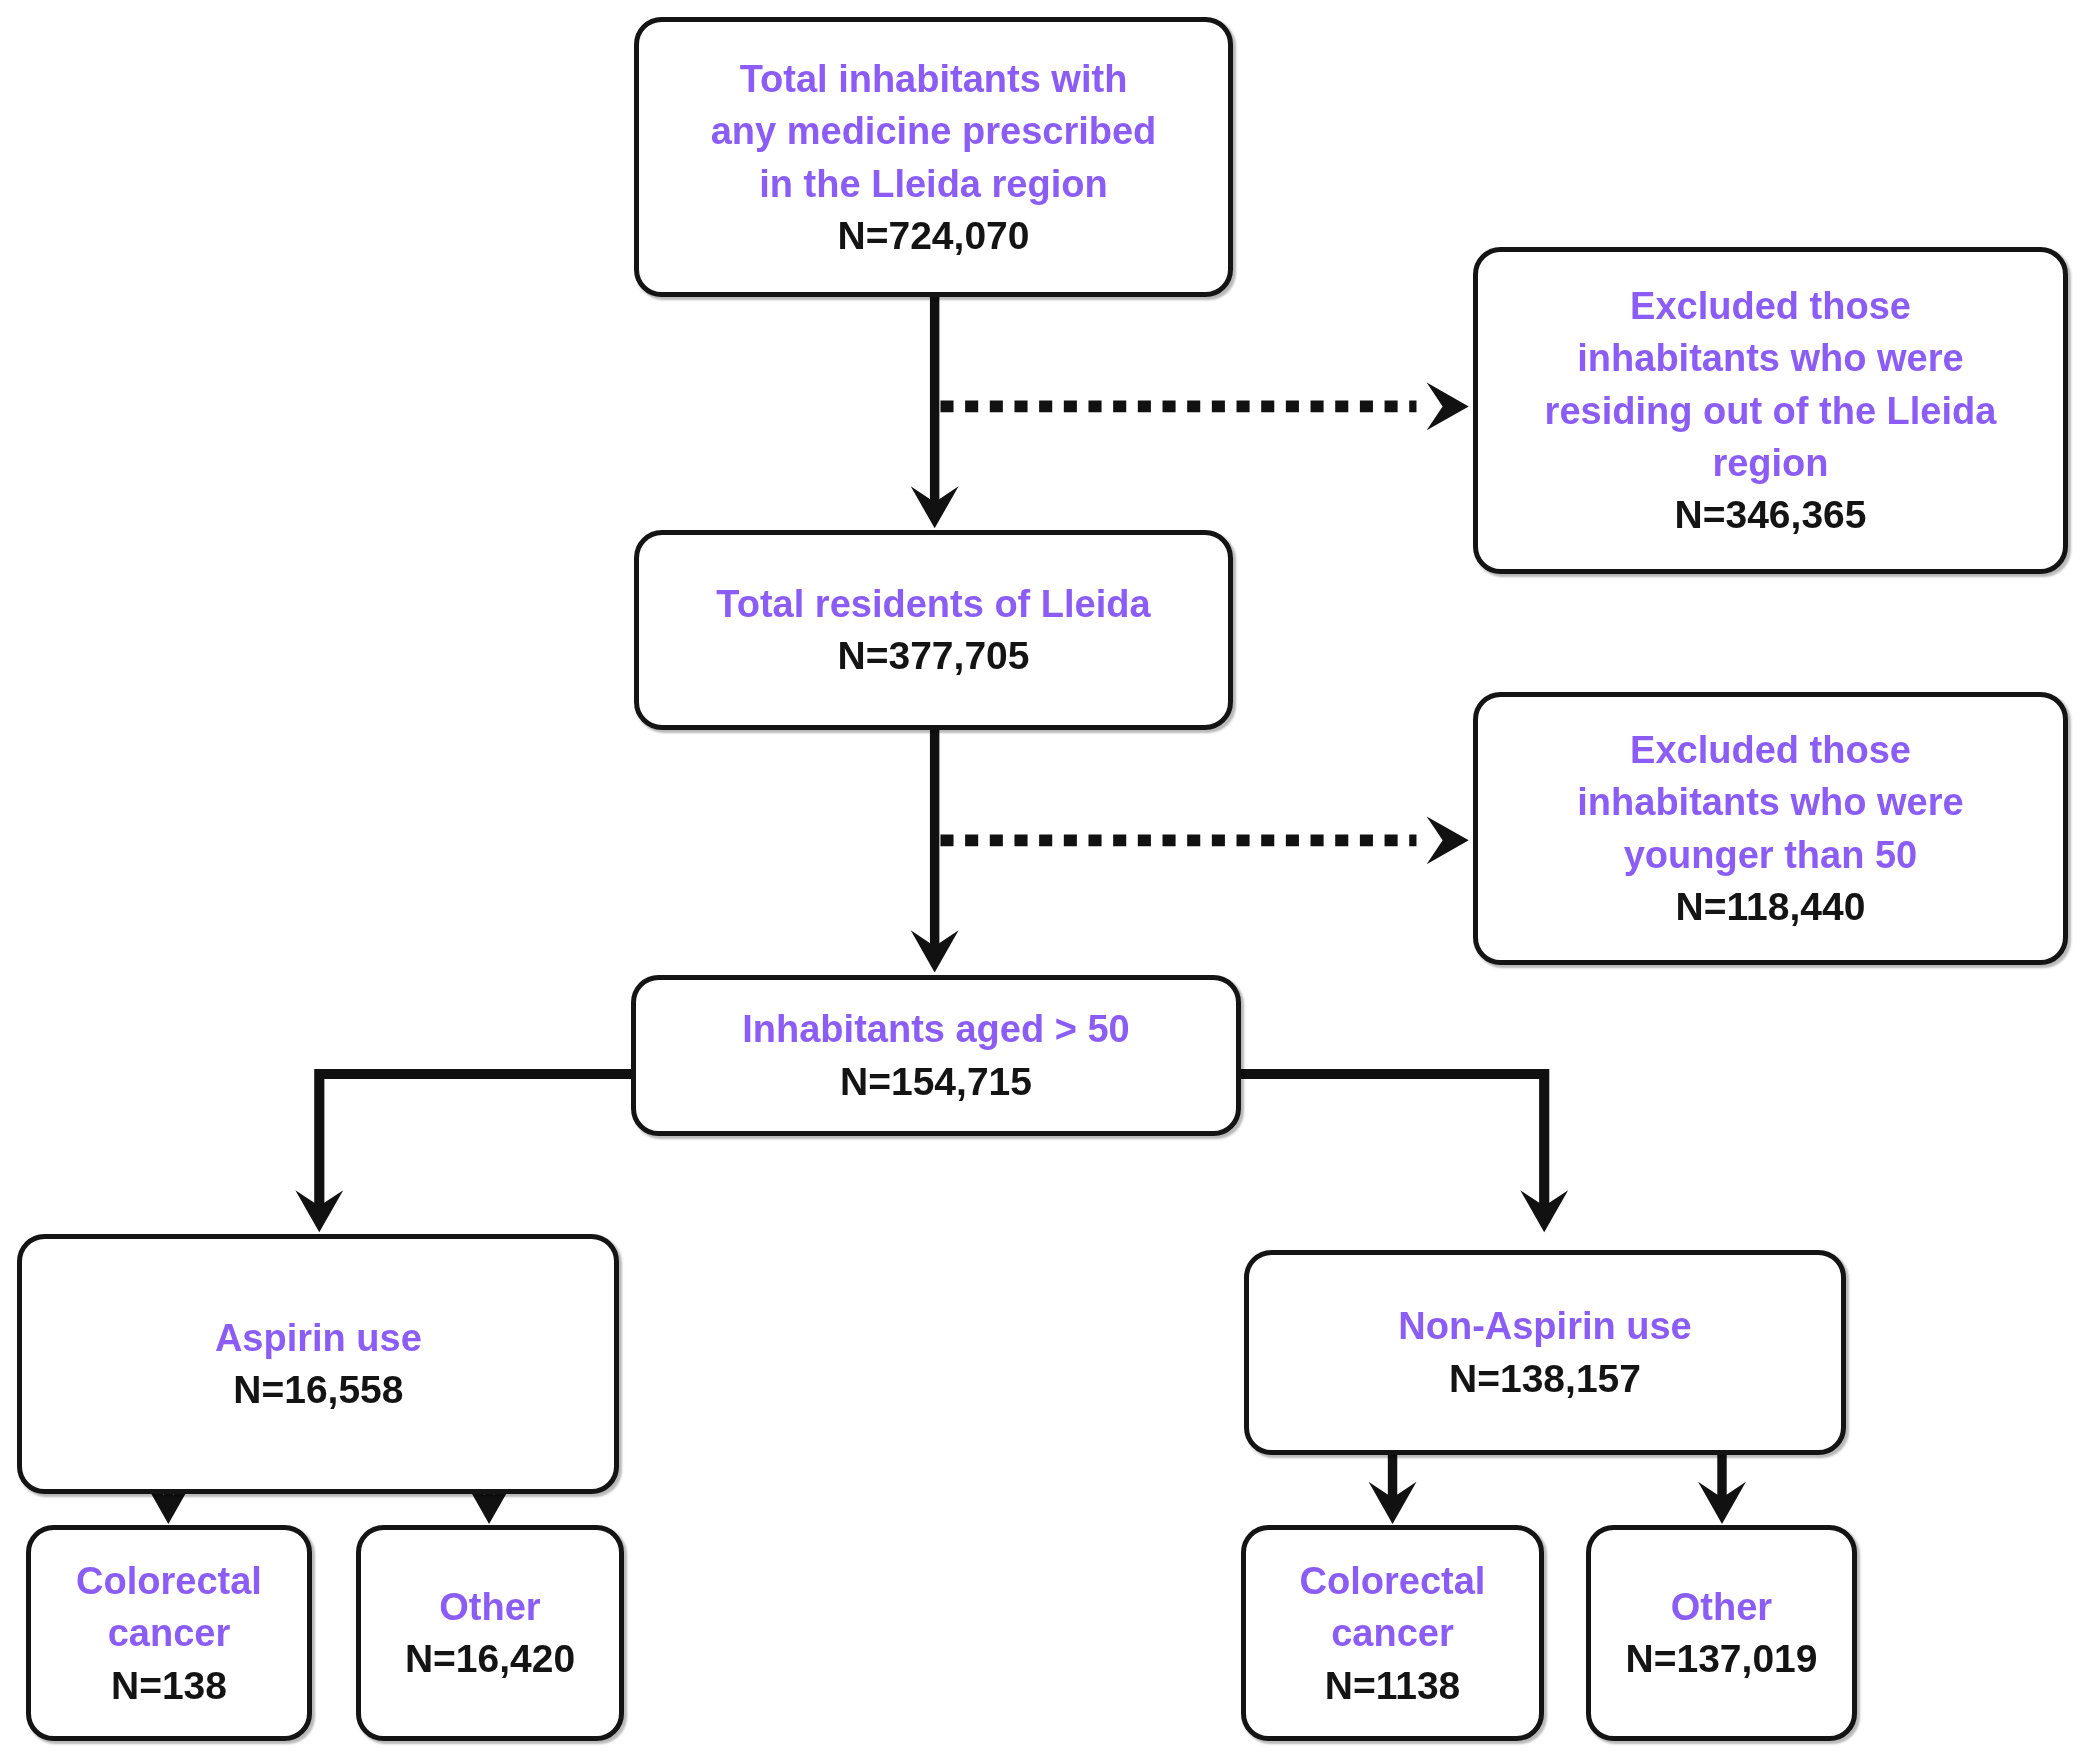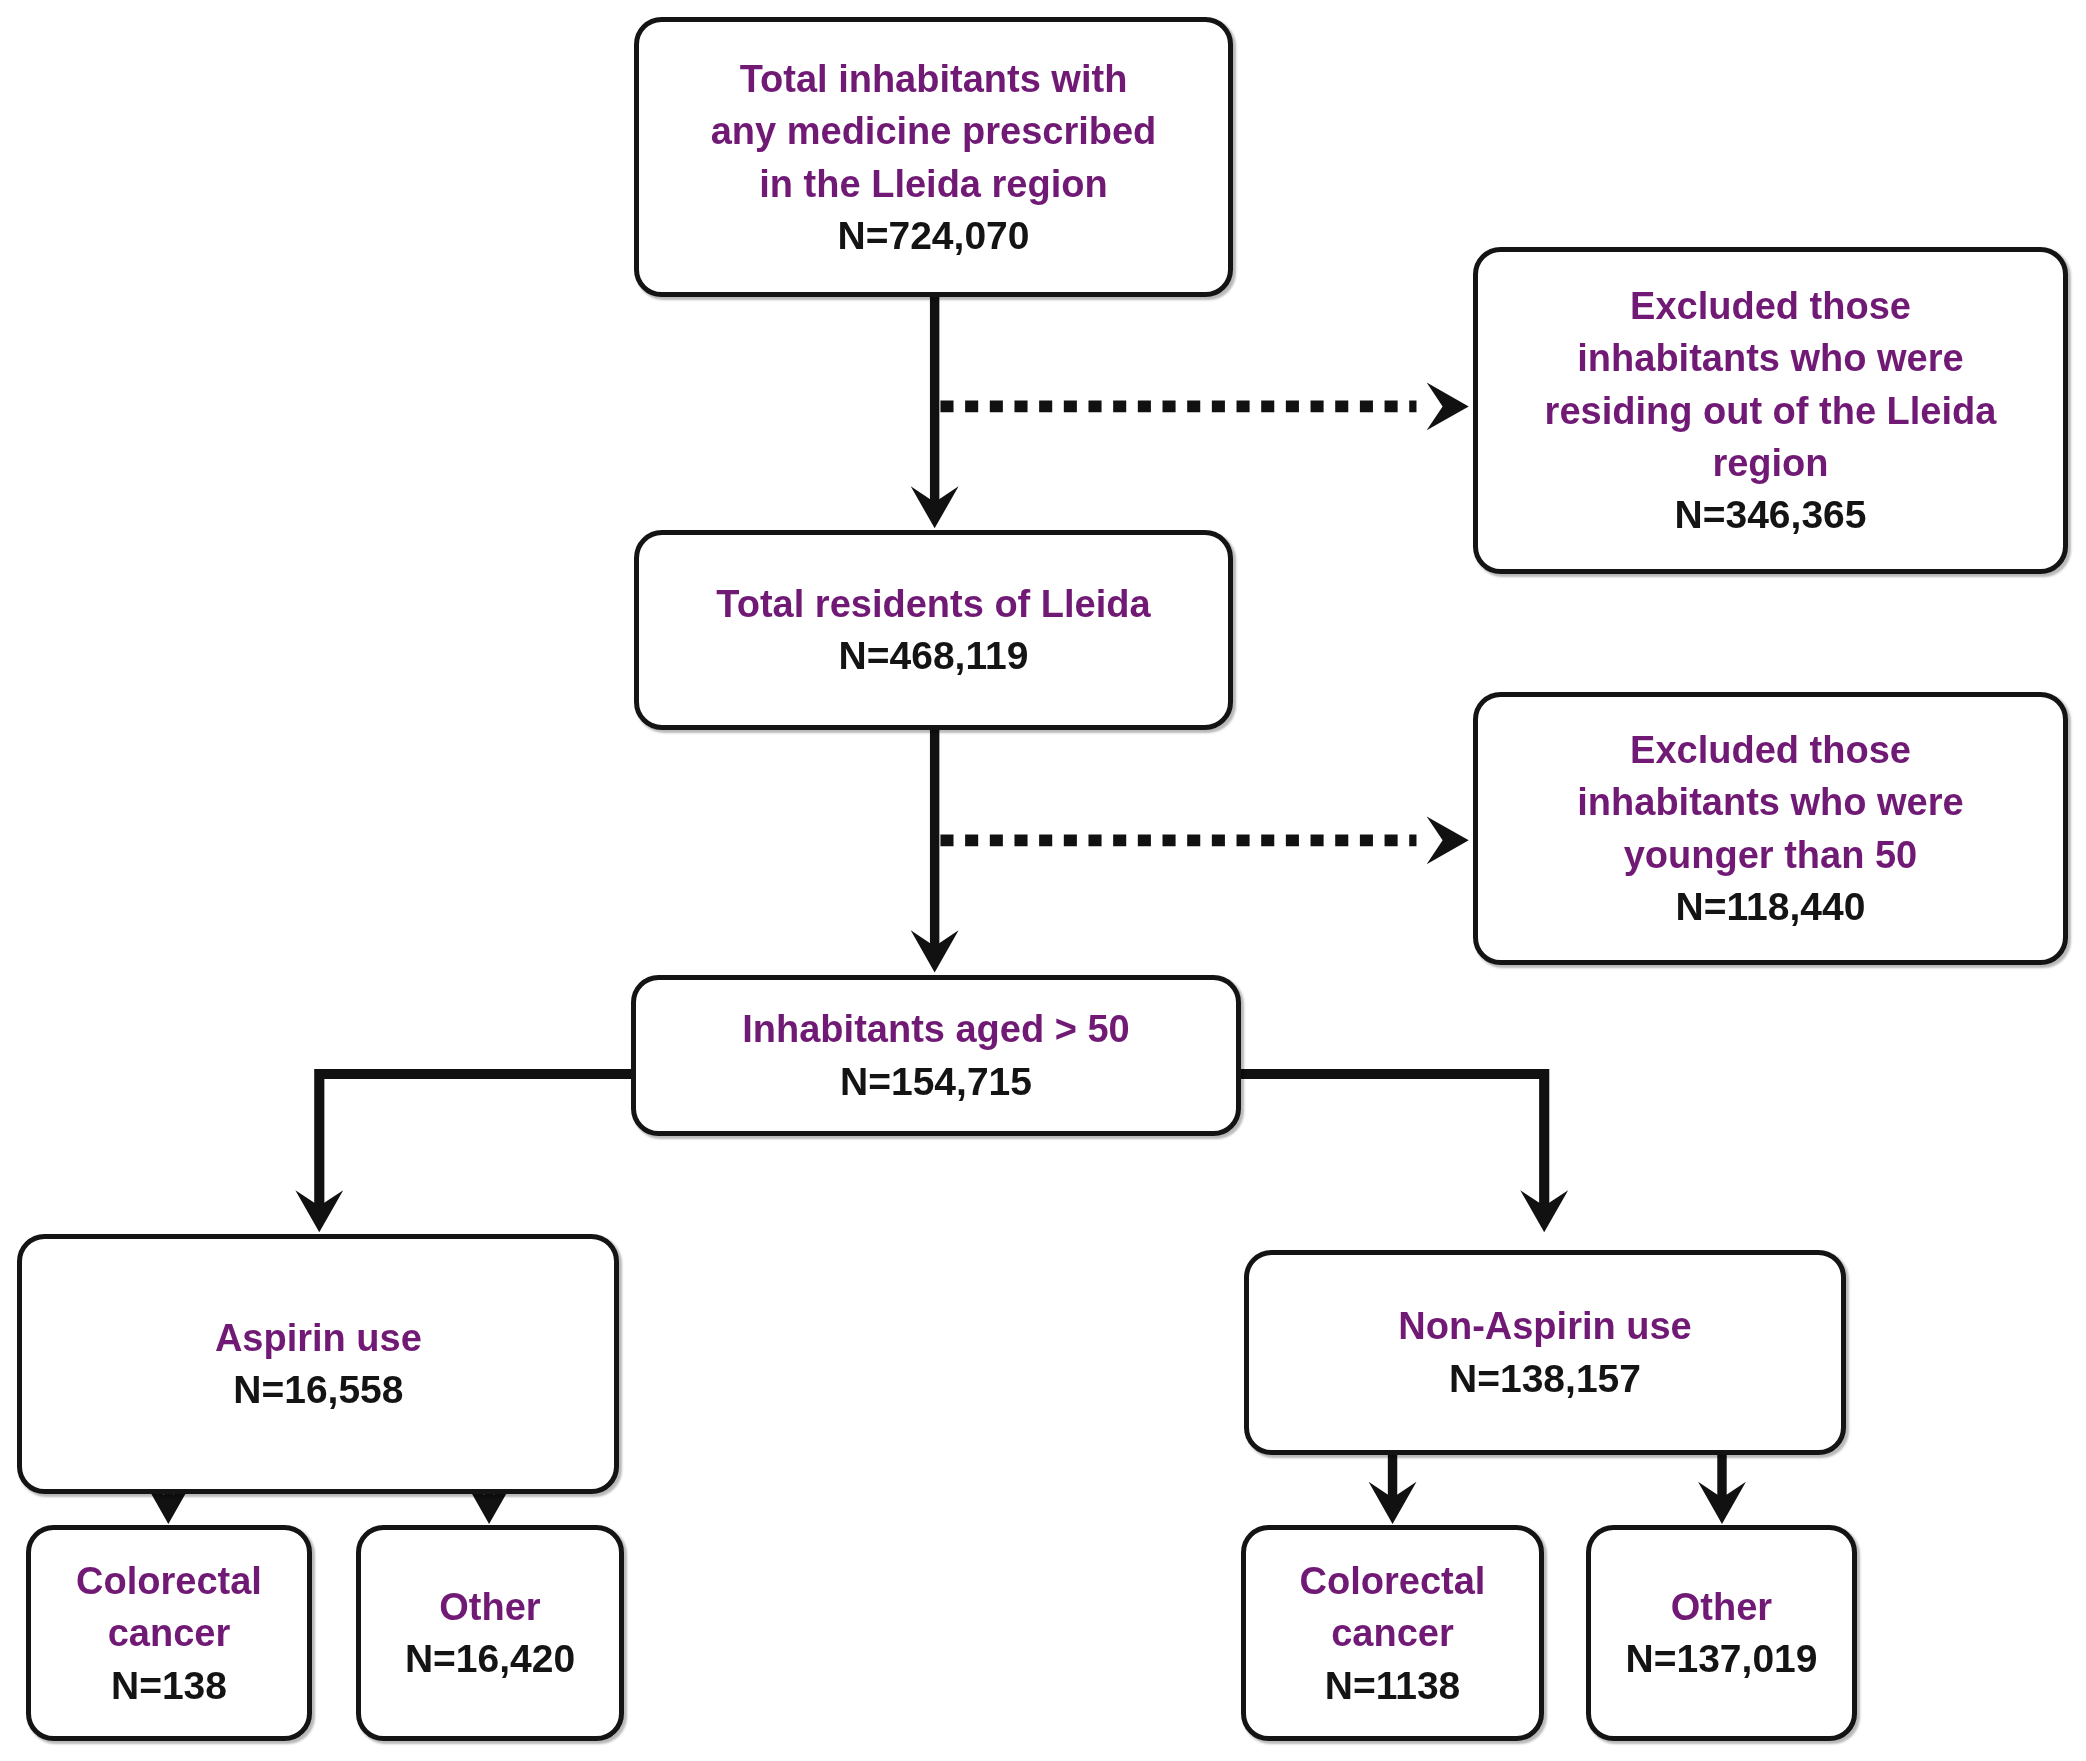--- a/index.html
+++ b/index.html
@@ -22,21 +22,21 @@
     box-shadow: 2.2px 2.9px 2.2px rgba(0,0,0,0.28);
     display: flex;
     flex-direction: column;
     justify-content: center;
     align-items: center;
     text-align: center;
     box-sizing: border-box;
     padding: 5.8px 10.2px;
   }
   .nlabel {
-    color: #701a75;
+    color: #8b5cf6;
     font-size: 38px;
     font-weight: bold;
     line-height: 1.38;
     white-space: pre-line;
   }
   .nvalue {
     color: #141414;
     font-size: 39px;
     font-weight: bold;
     line-height: 1.33;
@@ -106,21 +106,21 @@
 <div class="node n-excl1">
   <div class="nlabel">Excluded those
 inhabitants who were
 residing out of the Lleida
 region</div>
   <div class="nvalue">N=346,365</div>
 </div>
 
 <div class="node n-residents">
   <div class="nlabel">Total residents of Lleida</div>
-  <div class="nvalue">N=468,119</div>
+  <div class="nvalue">N=377,705</div>
 </div>
 
 <div class="node n-excl2">
   <div class="nlabel">Excluded those
 inhabitants who were
 younger than 50</div>
   <div class="nvalue">N=118,440</div>
 </div>
 
 <div class="node n-aged">

